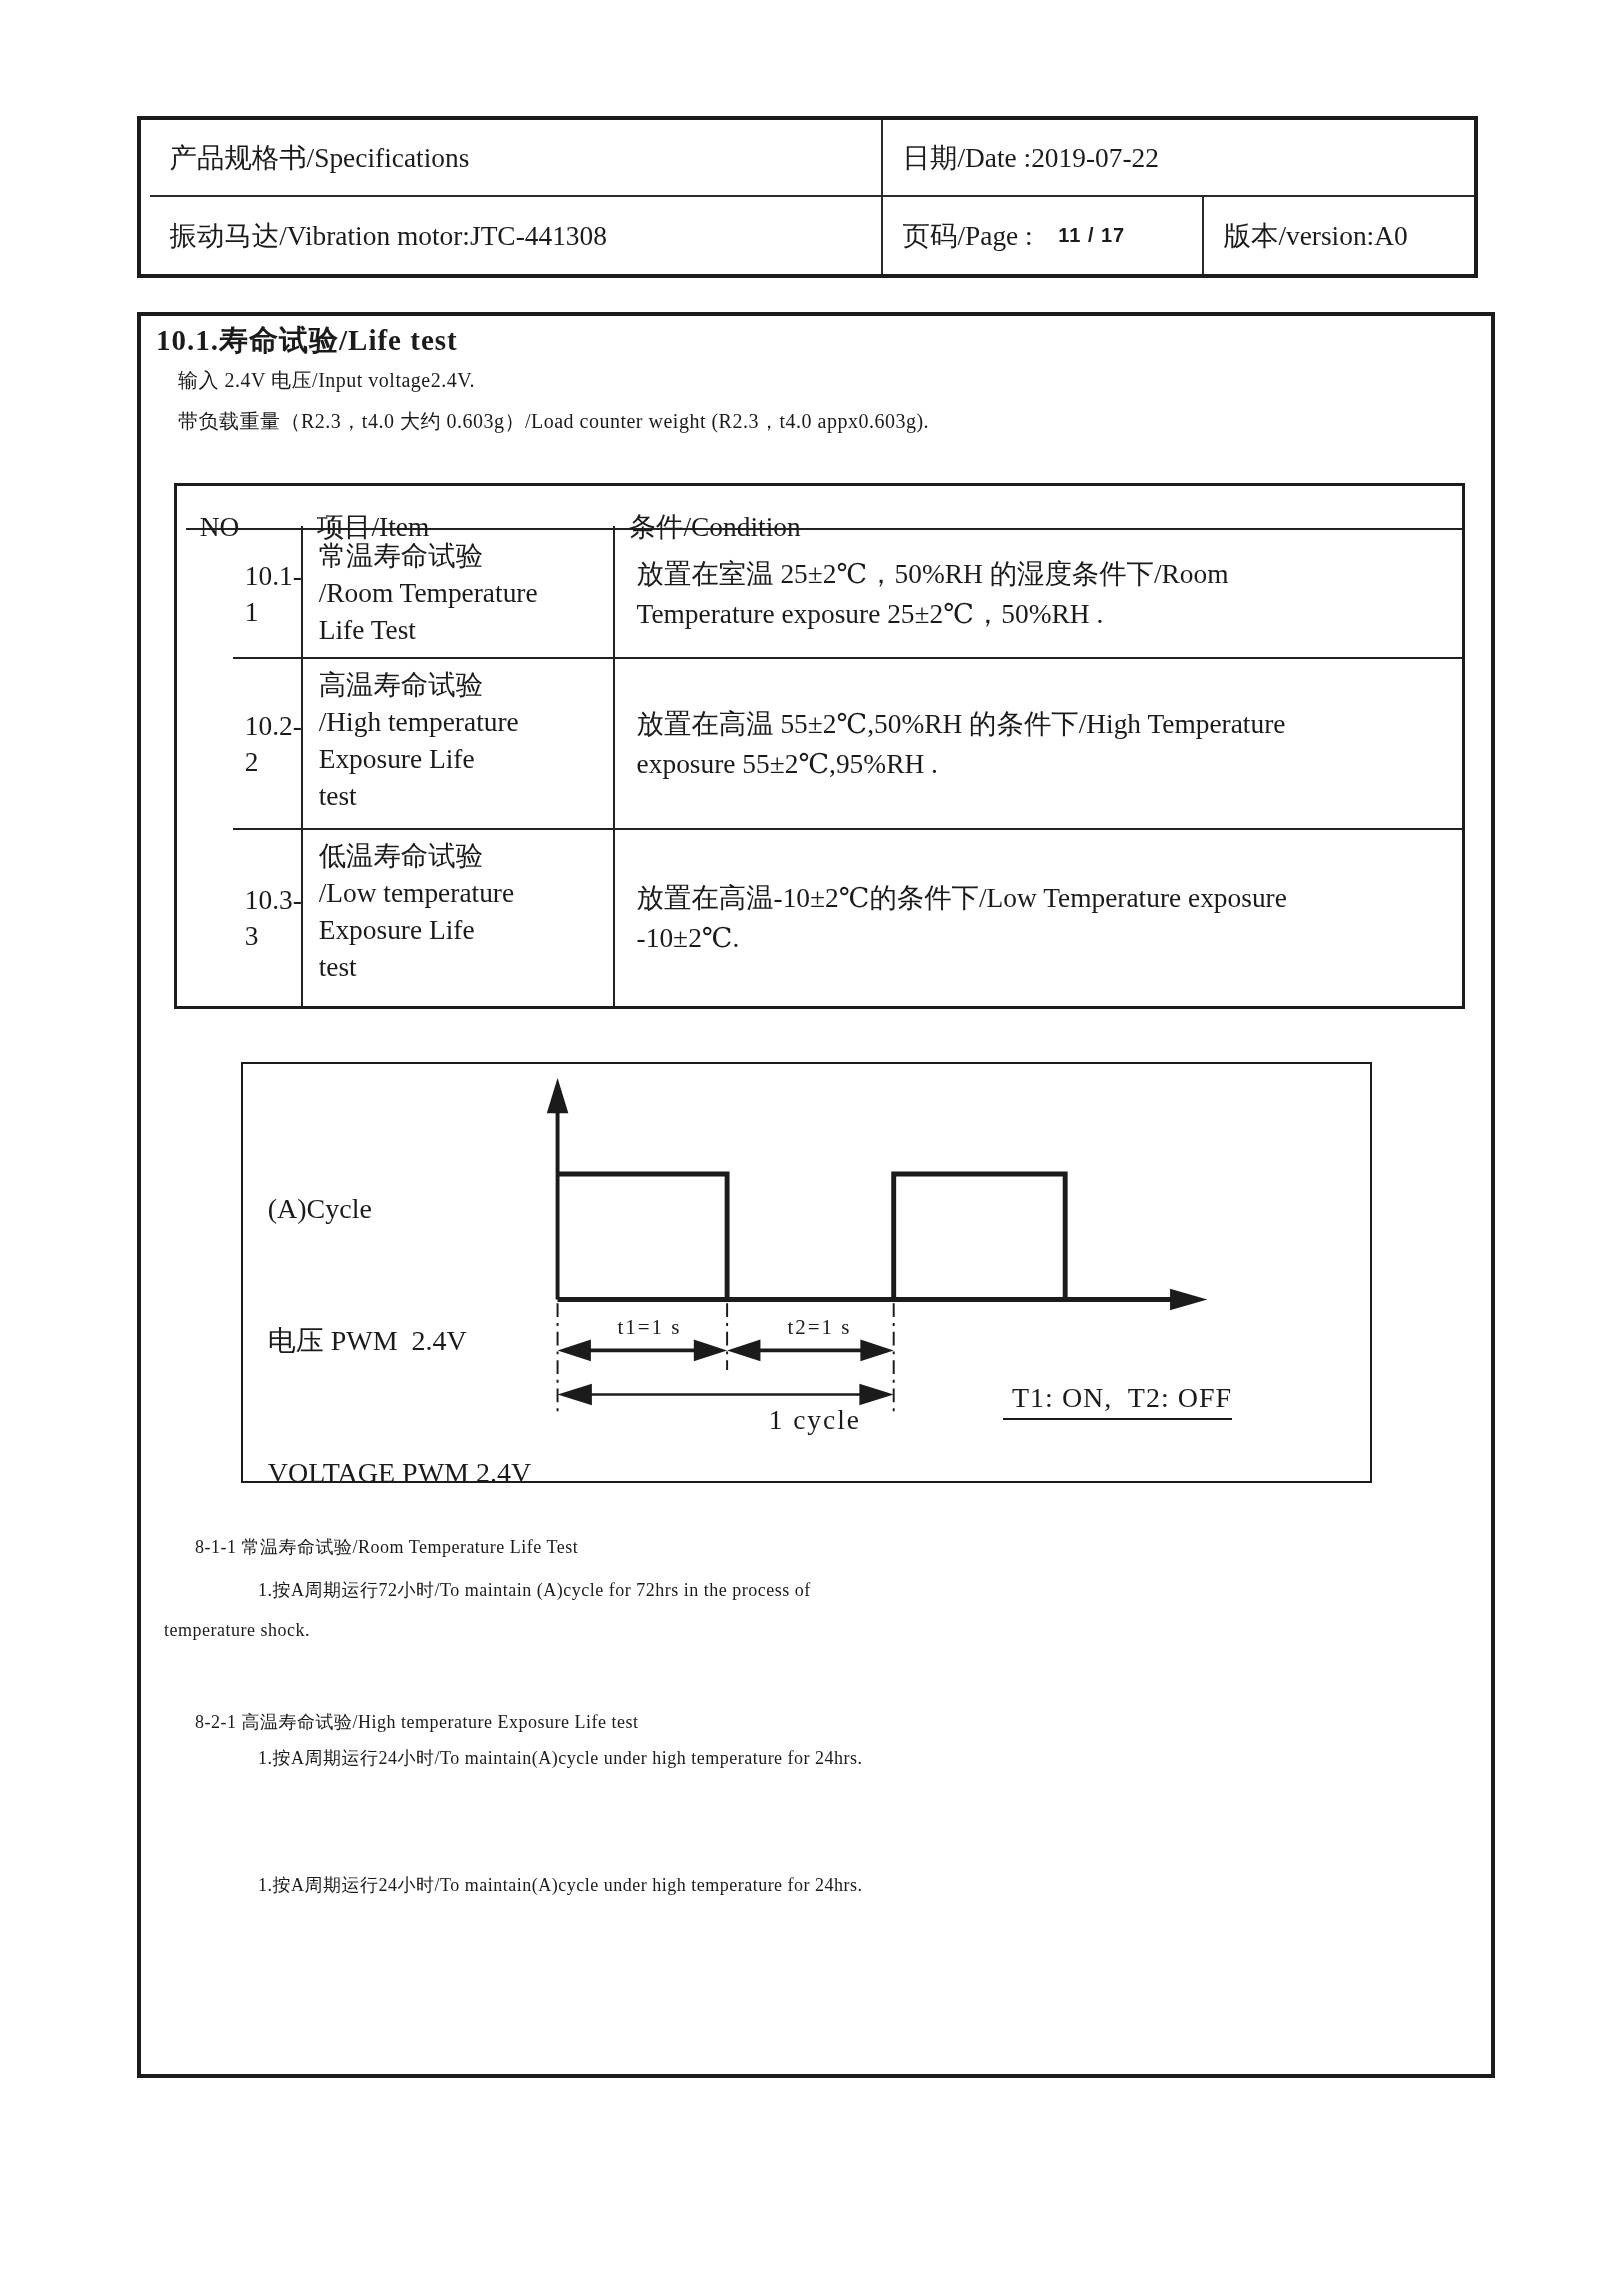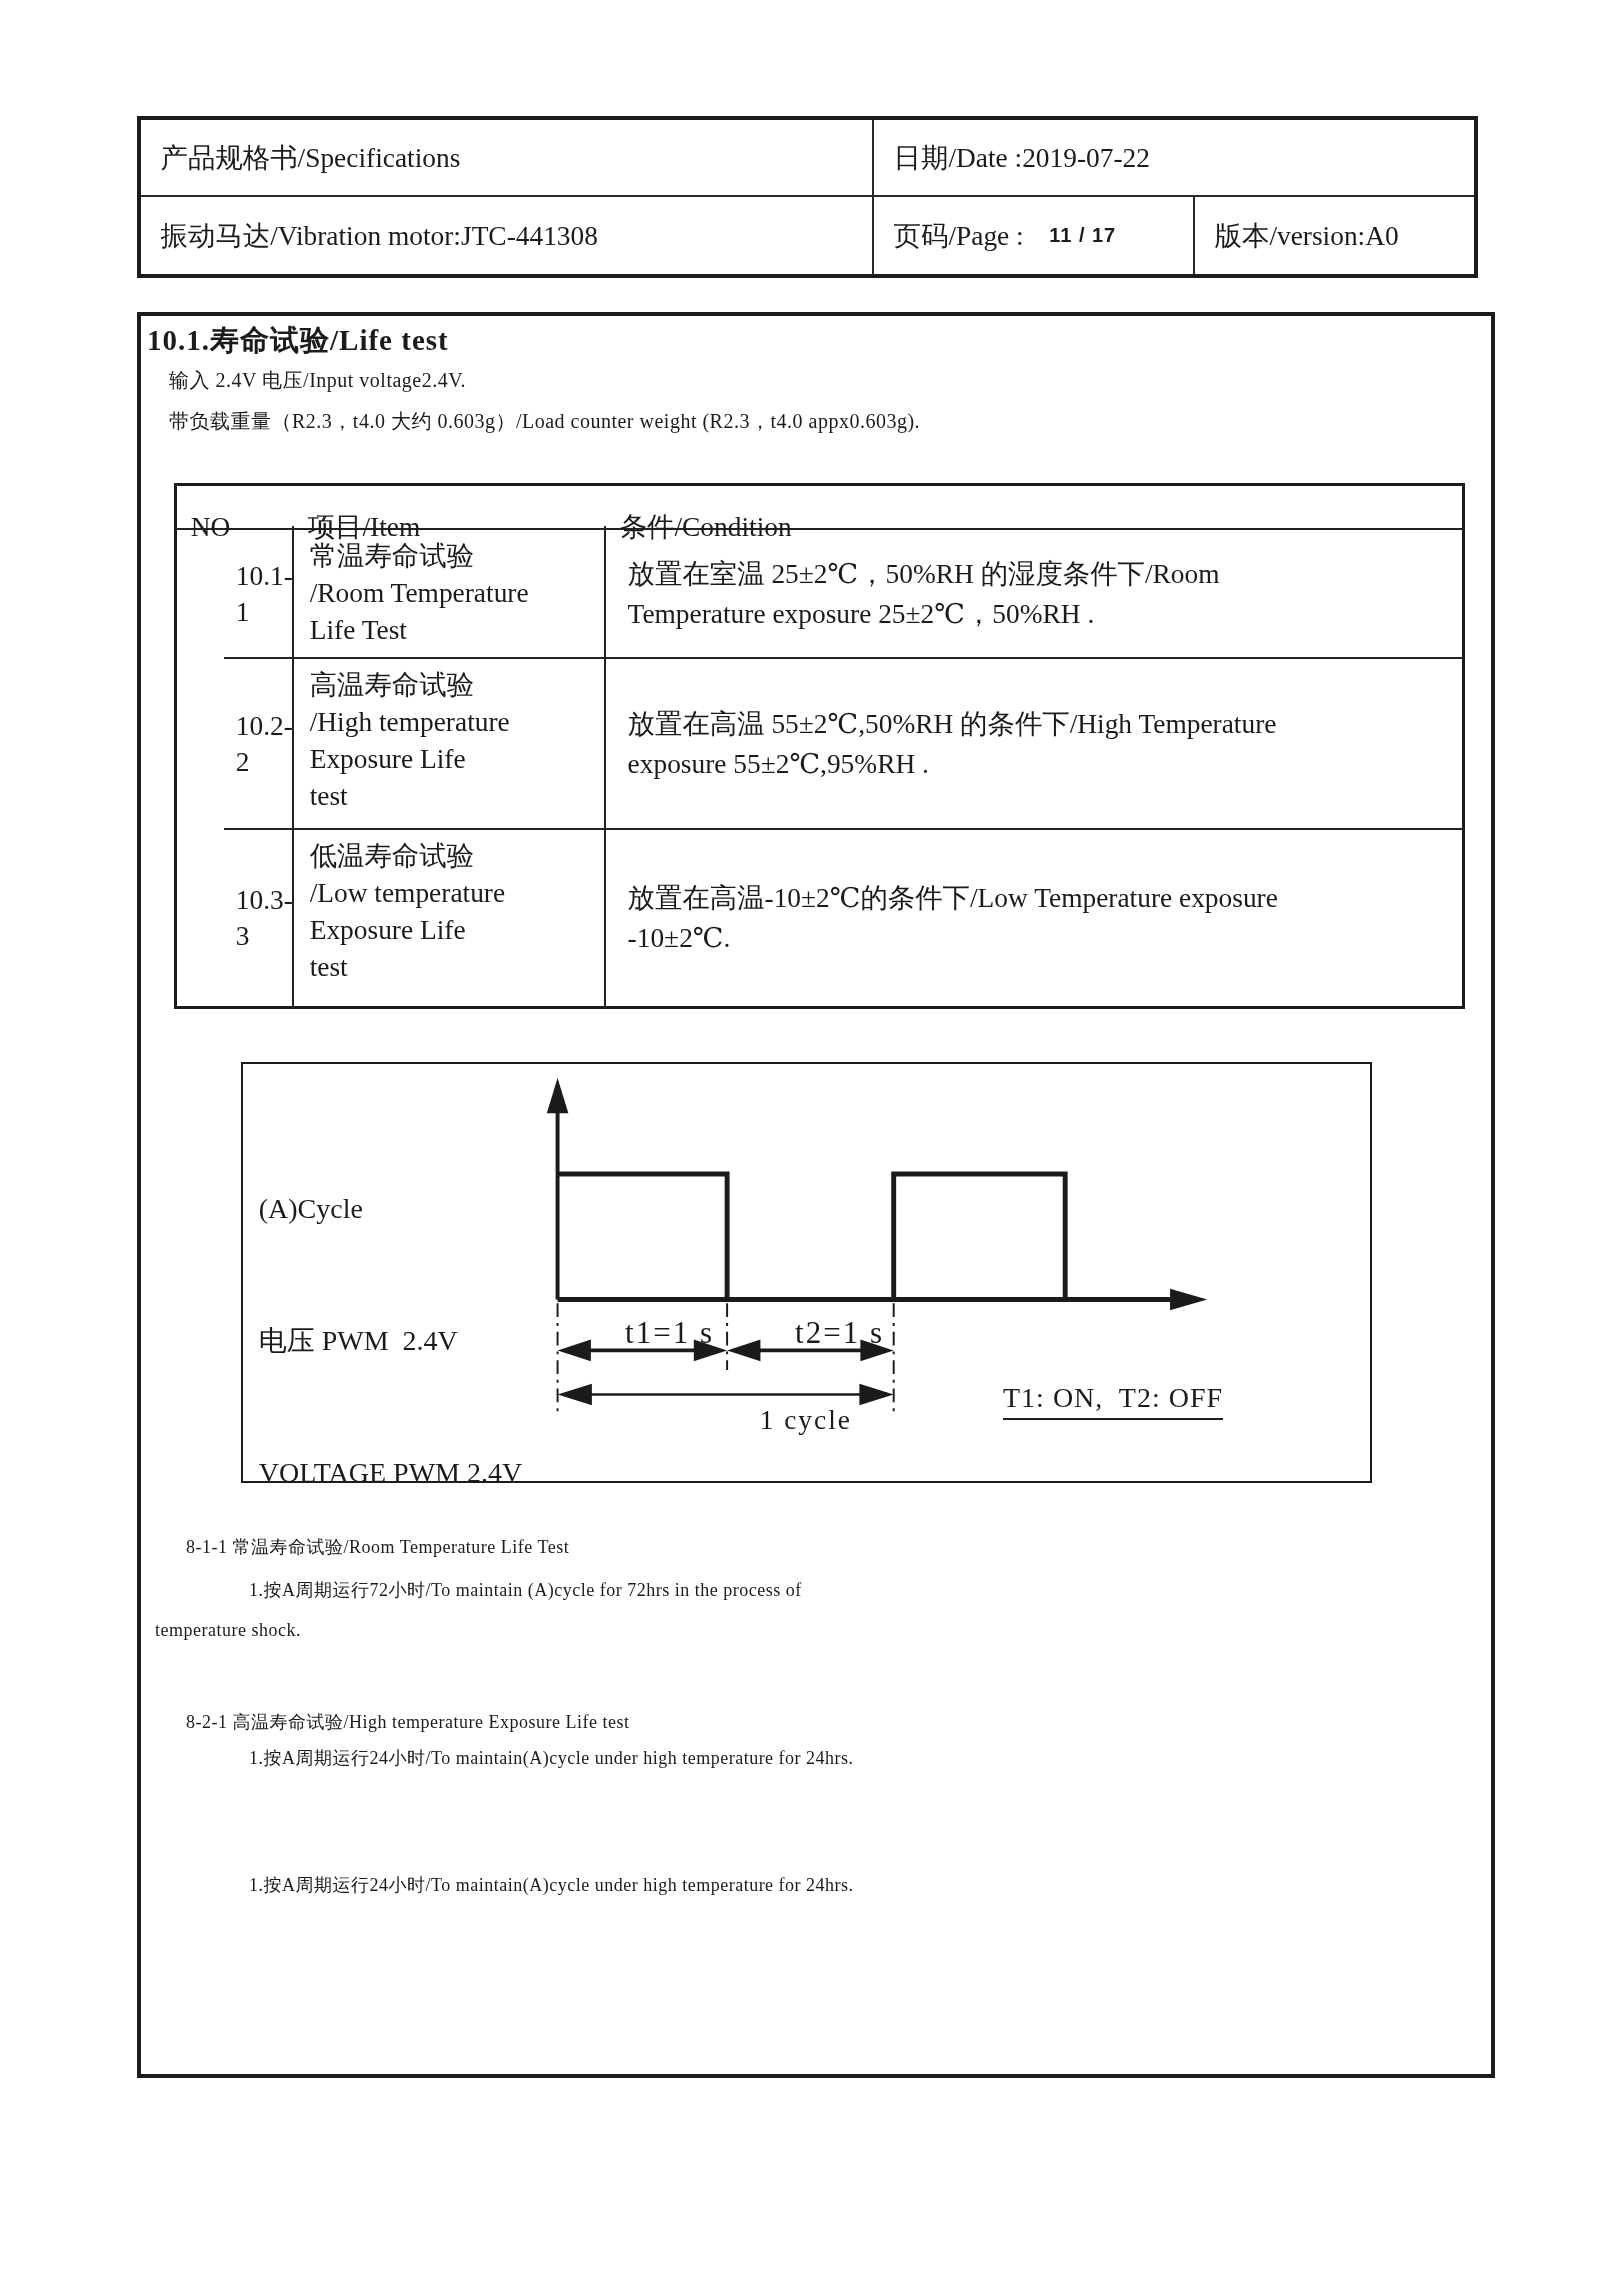--- a/index.html
+++ b/index.html
@@ -4,21 +4,21 @@
 <style>
   html,body{margin:0;padding:0;background:#ffffff;}
   .page{
     position:relative;
     width:1621px;height:2293px;
     background:#ffffff;
     font-family:"Liberation Serif","DejaVu Serif",serif;
     color:#1b1b1b;
     overflow:hidden;
   }
-  .abs{position:absolute;}
+  .abs{position:absolute;padding-left:9px;}
 
   
   .hdr-table{
     left:137px;top:116px;width:1341px;height:162px;
     border:4.9px solid #1c1c1c;
     display:grid;
     grid-template-columns:733px 321px 1fr;
     grid-template-rows:1fr 1fr;
     box-sizing:border-box;
     font-size:27.4px;
@@ -60,21 +60,21 @@
   .td-item{padding:7.8px 0 0 15.7px;line-height:37px;}
   .td-cond{display:flex;align-items:center;padding-left:21.6px;line-height:40px;}
 
   
   .diagram-box{
     left:241px;top:1062px;width:1131px;height:421px;
     border:2.9px solid #1c1c1c;box-sizing:border-box;
   }
   .dg-label{left:15.7px;top:35px;font-size:28px;line-height:44px;white-space:pre;}
   .dg-svg{position:absolute;left:0;top:0;}
-  .t-label{font-size:31px;text-align:right;letter-spacing:2px;}
+  .t-label{font-size:21px;text-align:center;letter-spacing:2px;}
   .t1-label{left:324px;top:251px;width:147px;}
   .t2-label{left:494px;top:251px;width:147px;}
   .cycle-label{left:354px;top:341px;width:255px;font-size:27.4px;text-align:right;letter-spacing:2px;}
   .legend{
     left:760px;top:318px;font-size:28px;letter-spacing:1px;
     border-bottom:2px solid #1b1b1b;padding-bottom:3.9px;white-space:pre;
   }
 
   
   .note{font-size:18px;letter-spacing:0.5px;}

